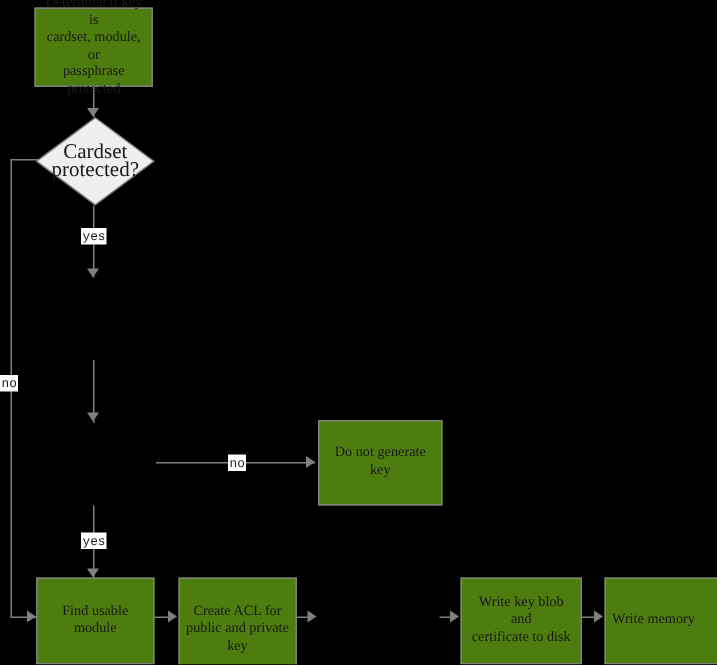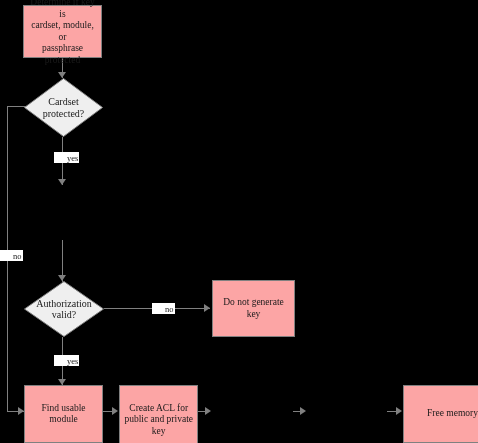--- a/index.html
+++ b/index.html
@@ -11,49 +11,49 @@
     position: relative;
     width: 478px;
     height: 443px;
     background: #000000;
     overflow: hidden;
     font-family: "Liberation Serif", "DejaVu Serif", serif;
   }
   .node {
     position: absolute;
     box-sizing: border-box;
-    background: #fca5a5;
+    background: #4d7c0f;
     border: 1px solid #808080;
     color: #1a1a1a;
     font-size: 9.5px;
     line-height: 11.5px;
     text-align: center;
     display: flex;
     align-items: center;
-    justify-content: flex-end;
+    justify-content: flex-start;
     padding: 2px 4px;
   }
   .node span { display: block; white-space: pre-line; }
 
   .diamond {
     position: absolute;
     box-sizing: border-box;
   }
   .diamond .shape {
     position: absolute;
     inset: 0;
   }
   .diamond .dlabel {
     position: absolute;
     inset: 0;
     display: flex;
     align-items: center;
     justify-content: center;
     color: #1a1a1a;
-    font-size: 10px;
+    font-size: 14px;
     line-height: 11.5px;
     text-align: center;
     white-space: pre-line;
   }
 
   .edge {
     position: absolute;
     background: #808080;
   }
   .edge.h { height: 1px; }
@@ -74,22 +74,22 @@
     border-bottom: 4px solid transparent;
     border-left: 6px solid #808080;
   }
 
   .elabel {
     position: absolute;
     background: #ffffff;
     color: #1a1a1a;
     font-size: 8.5px;
     line-height: 10px;
-    padding: 1px 1px 0 13px;
-    font-family: Liberation Serif, serif;
+    padding: 1px 1px 0 1px;
+    font-family: Liberation Mono, monospace;
   }
 </style>
 </head>
 <body>
 
 <div id="canvas">
 
   <div class="edge v" style="left:62px; top:58px; height:20px;"></div>
   <div class="arrow down" style="left:58px; top:72px;"></div>
 
@@ -130,46 +130,43 @@
 
   <div class="diamond" style="left:24px; top:78px; width:79px; height:59px;">
     <svg class="shape" viewBox="0 0 79 59" preserveAspectRatio="none">
       <polygon points="39.5,0.5 78.5,29.5 39.5,58.5 0.5,29.5" fill="#efefef" stroke="#808080" stroke-width="1"></polygon>
     </svg>
     <div class="dlabel">Cardset
 protected?</div>
   </div>
 
 
-  <div class="diamond" style="left:24px; top:281px; width:80px; height:56px;">
-    <svg class="shape" viewBox="0 0 80 56" preserveAspectRatio="none">
-      <polygon points="40,0.5 79.5,28 40,55.5 0.5,28" fill="#efefef" stroke="#808080" stroke-width="1"></polygon>
-    </svg>
-    <div class="dlabel">Authorization
-valid?</div>
-  </div>
 
   <div class="node" style="left:212px; top:280px; width:83px; height:57px;">
     <span>Do not generate key</span>
   </div>
 
   <div class="node" style="left:24px; top:385px; width:79px; height:58px;">
     <span>Find usable module</span>
   </div>
 
   <div class="node" style="left:119px; top:385px; width:79px; height:70px;">
     <span>Create ACL for
 public and  private
 key</span>
   </div>
 
 
+  <div class="node" style="left:307px; top:385px; width:81px; height:58px;">
+    <span>Write key blob and
+certificate to disk</span>
+  </div>
 
   <div class="node" style="left:403px; top:385px; width:80px; height:58px;">
-    <span>Free memory</span>
+    <span>Write memory</span>
   </div>
 
   <div class="elabel" style="left:54px; top:152px;">yes</div>
 
   <div class="elabel" style="left:0px; top:250px;">no</div>
 
   <div class="elabel" style="left:152px; top:303px;">no</div>
 
   <div class="elabel" style="left:54px; top:355px;">yes</div>
 

